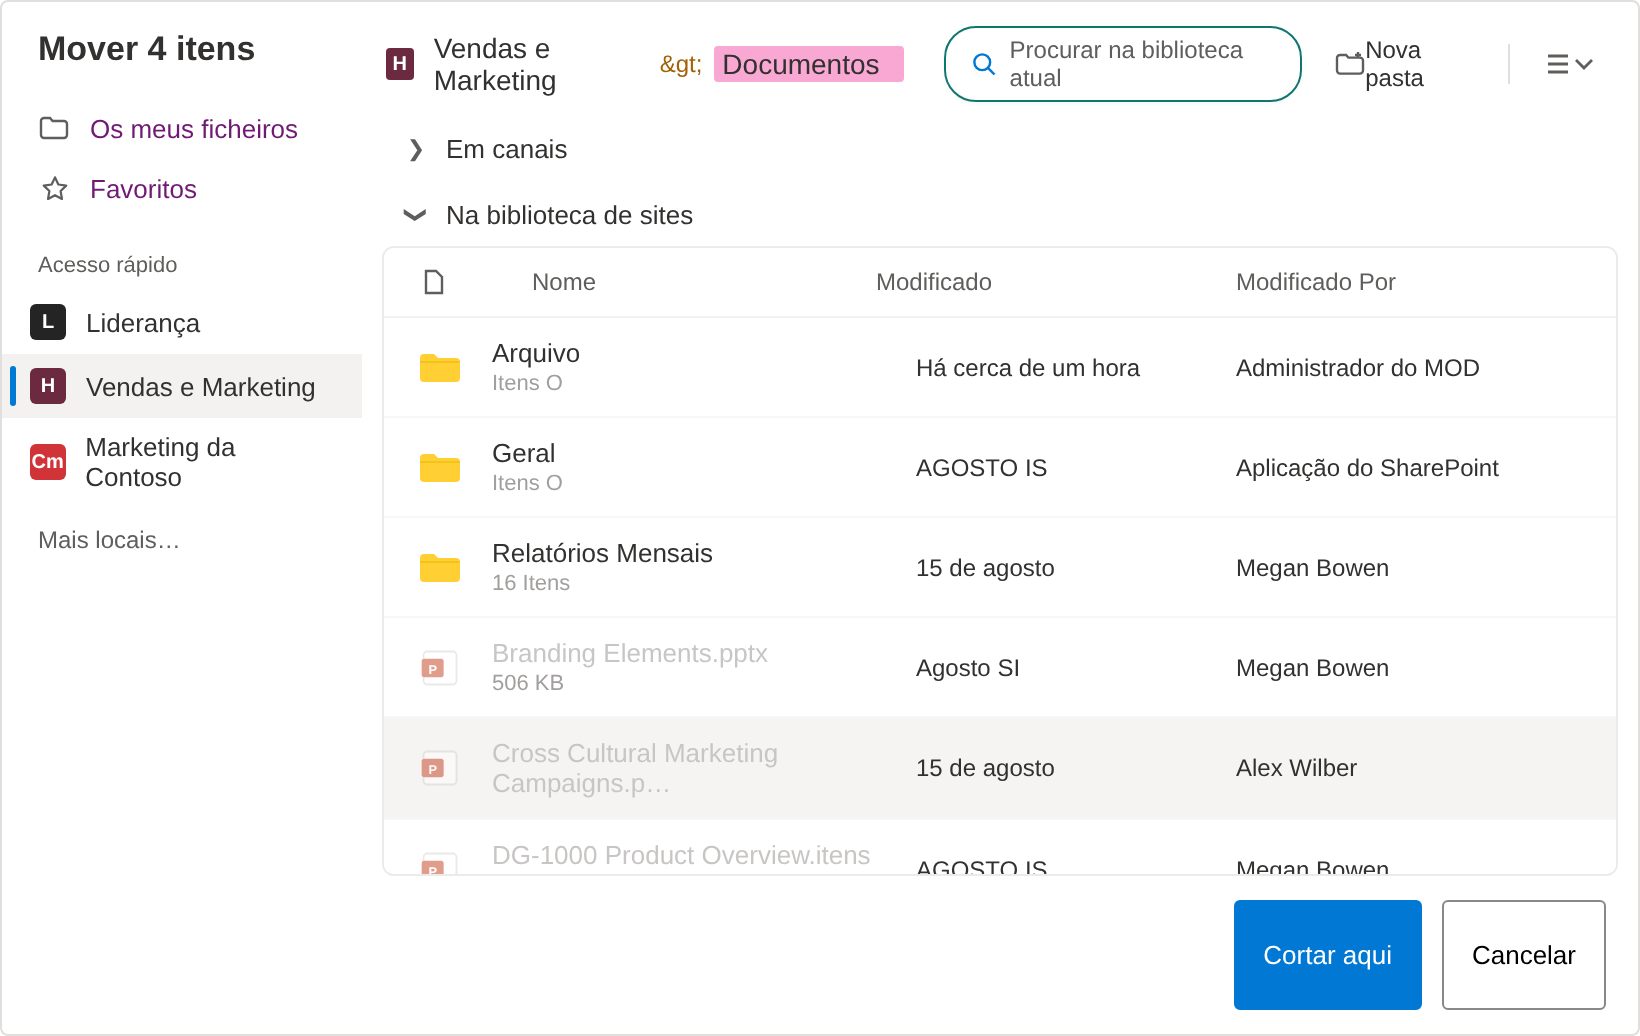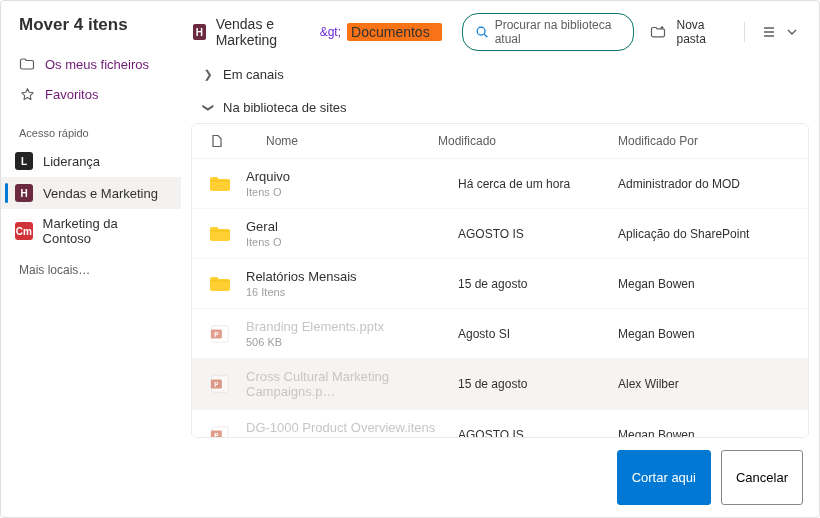--- a/index.html
+++ b/index.html
@@ -13,26 +13,26 @@
   .quick-h { padding: 18px 18px 6px 18px; font-size: 11px; color: #605e5c; }
   .qa-item { display: flex; align-items: center; gap: 10px; padding: 7px 14px; cursor: pointer; position: relative; }
   .qa-item.selected::before { content:""; position:absolute; left:4px; top:6px; bottom:6px; width:3px; background:#0078d4; border-radius:2px;}
   .qa-item.selected { background:#f3f2f1; }
   .qa-ico { width: 18px; height: 18px; border-radius:3px; display:inline-flex; align-items:center; justify-content:center; color:#fff; font-size:10px; font-weight:600; }
   .more-loc { padding: 10px 18px; color:#605e5c; font-size:12px; cursor:pointer; }
   .content { flex: 1; display: flex; flex-direction: column; overflow:hidden; }
   .topbar { display:flex; align-items:center; gap:10px; padding: 12px 16px 6px 12px; }
   .crumbs { display:flex; align-items:center; gap:6px; font-size:14px; }
   .crumb-site { font-weight:400; }
-  .crumb-sep { color:#6d28d9; font-size:12px; }
-  .crumb-doc { background:#f97316; padding:1px 12px 1px 4px; border-radius:2px; }
+  .crumb-sep { color:#a16207; font-size:12px; }
+  .crumb-doc { background:#f9a8d4; padding:1px 12px 1px 4px; border-radius:2px; }
   .site-ico { width:16px; height:16px; border-radius:2px; display:inline-flex; align-items:center; justify-content:center; color:#fff; font-size:10px; font-weight:600; margin-right:4px; }
   .spacer { flex:1; }
   .searchbox { display:flex; align-items:center; gap:6px; border:1px solid #0f766e; border-radius:16px; padding:4px 12px; font-size:12px; color:#605e5c; background:#fff; width:190px; box-shadow: 0 1px 2px rgba(0,0,0,0.04);}
-  .tb-btn { display:flex; align-items:center; gap:10px; font-size:12px; color:#323130; cursor:pointer; padding:4px 6px; }
+  .tb-btn { display:flex; align-items:center; gap:0; font-size:12px; color:#323130; cursor:pointer; padding:4px 6px; }
   .divider-v { width:1px; height:20px; background:#e1dfdd; }
   .section-row { display:flex; align-items:center; gap:8px; padding:10px 20px 8px 20px; cursor:pointer; font-size:13px; }
   .chev { width:14px; text-align:center; color:#605e5c; font-size:11px; }
   .list { flex:1; overflow:auto; background:#fff; margin:0 10px; border:1px solid #edebe9; border-radius:6px; }
   .list-head, .list-row { display:grid; grid-template-columns: 44px 1fr 160px 180px; align-items:center; padding: 10px 10px; }
   .list-head { color:#605e5c; font-size:12px; border-bottom:1px solid #f3f2f1;gap:20px; }
   .list-row { border-bottom:1px solid #f8f7f6; cursor:pointer; }
   .list-row .sub { color:#a19f9d; font-size:11px; margin-top:2px; }
   .list-row.dim .name-main { color:#c8c6c4; }
   .list-row.sel { background:#f5f4f2; }

